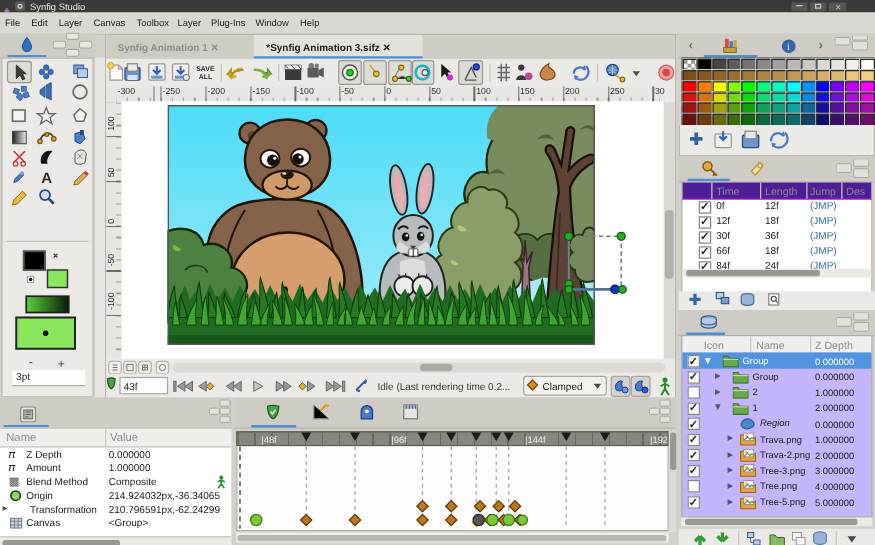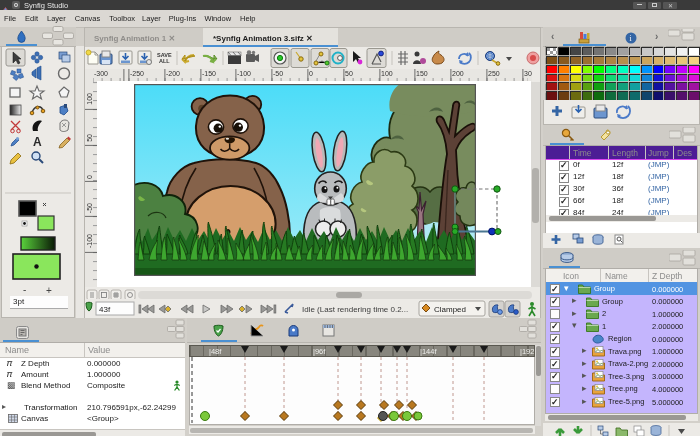--- a/index.html
+++ b/index.html
@@ -760,21 +760,21 @@
             <path d="M0.5 3.5 h12" stroke="#cfe2c3" stroke-width="0.8"></path>
           </svg>
           <span class="lname" style="left:56px;">1</span>
           <span class="lz">2.000000</span>
         </div>
 <div class="lrow" style="top:63.2px;">
           <span class="lcb chk"></span>
           <svg class="abs" style="left:46px;top:2px;" width="13" height="10" viewBox="0 0 13 10">
             <path d="M1 6 C1 2 6 0 9 2 C12 4 12 7 9 8 C6 10 2 9 1 6Z" fill="#4a86c8" stroke="#2a5a9a"></path>
           </svg>
-          <span class="lname" style="left:62px;">Region</span>
+          <span class="lname" style="left:62px;font-style:italic;">Region</span>
           <span class="lz">0.000000</span>
         </div>
 <div class="lrow" style="top:75.8px;">
           <span class="lcb chk"></span>
           <span class="exp" style="left:36px;">▸</span>
           <svg class="abs" style="left:46px;top:1.5px;" width="13" height="11" viewBox="0 0 13 11">
             <path d="M0.5 2 h4 l1.5 2 h6.5 v6 h-12z" fill="#e8a33c" stroke="#9a6210" stroke-width="0.9"></path>
             <rect x="3" y="0.5" width="8" height="6" fill="#fdfdfd" stroke="#888" stroke-width="0.7"></rect>
             <circle cx="5" cy="2.5" r="1" fill="#e8c43c"></circle>
             <path d="M3.5 6 l2.5 -2.5 2 2 1.5 -1.5 1.5 1.5" stroke="#5a8a3a" stroke-width="0.9" fill="none"></path>
@@ -898,20 +898,27 @@
         </div>
       <div class="prow" style="top:37px;">
           <span class="pico" style="color:#555;">▩</span>
           <span class="pn">Blend Method</span>
           <span class="pv">Composite</span>
         <svg class="abs" style="left:172px;top:0px;" width="10" height="11" viewBox="0 0 10 11">
             <circle cx="5" cy="2" r="1.6" fill="#2a8a2a"></circle>
             <path d="M5 3.5 l0 3.5 m0 -3 l-2.8 1.5 m2.8 -1.5 l2.8 1.5 M5 7 l-2.4 3.5 m2.4 -3.5 l2.4 3.5" stroke="#2a8a2a" stroke-width="1.3" fill="none"></path>
           </svg>
       </div>
+      <div class="prow" style="top:48px;">
+          <svg class="abs" style="left:8px;top:1px;" width="9" height="9" viewBox="0 0 9 9">
+            <circle cx="4.5" cy="4.5" r="3.8" fill="#8adc5a" stroke="#222" stroke-width="1.2"></circle>
+          </svg>
+          <span class="pn">Origin</span>
+          <span class="pv">214.924032px,-36.34065 </span>
+        </div>
       <div class="prow" style="top:59px;">
           <span class="abs" style="left:2px;top:0;font-size:8px;color:#555;">▸</span>
           <span class="pn" style="left:24px;">Transformation</span>
           <span class="pv">210.796591px,-62.24299 </span>
         </div>
       <div class="prow" style="top:70px;">
           <svg class="abs" style="left:8px;top:1px;" width="10" height="9" viewBox="0 0 10 9">
             <rect x="0.5" y="0.5" width="9" height="8" fill="#cfd8e8" stroke="#666" stroke-width="0.8"></rect>
             <path d="M0.5 3 h9 M0.5 6 h9 M3.5 0.5 v8 M6.5 0.5 v8" stroke="#666" stroke-width="0.6"></path>
           </svg>

